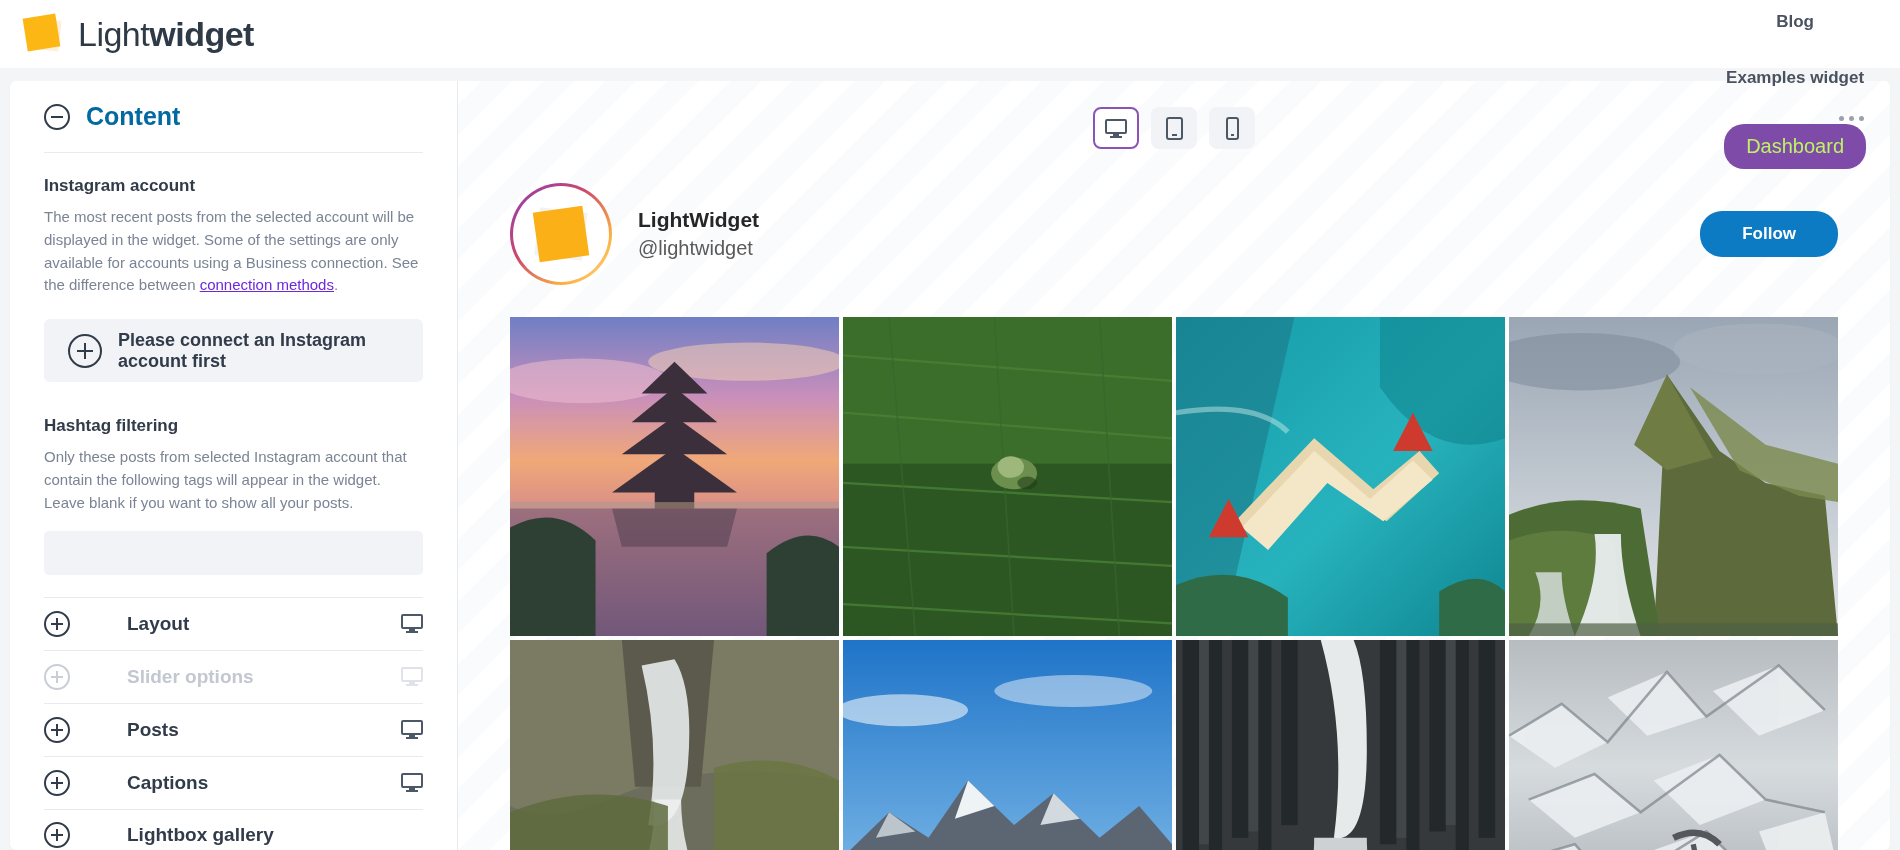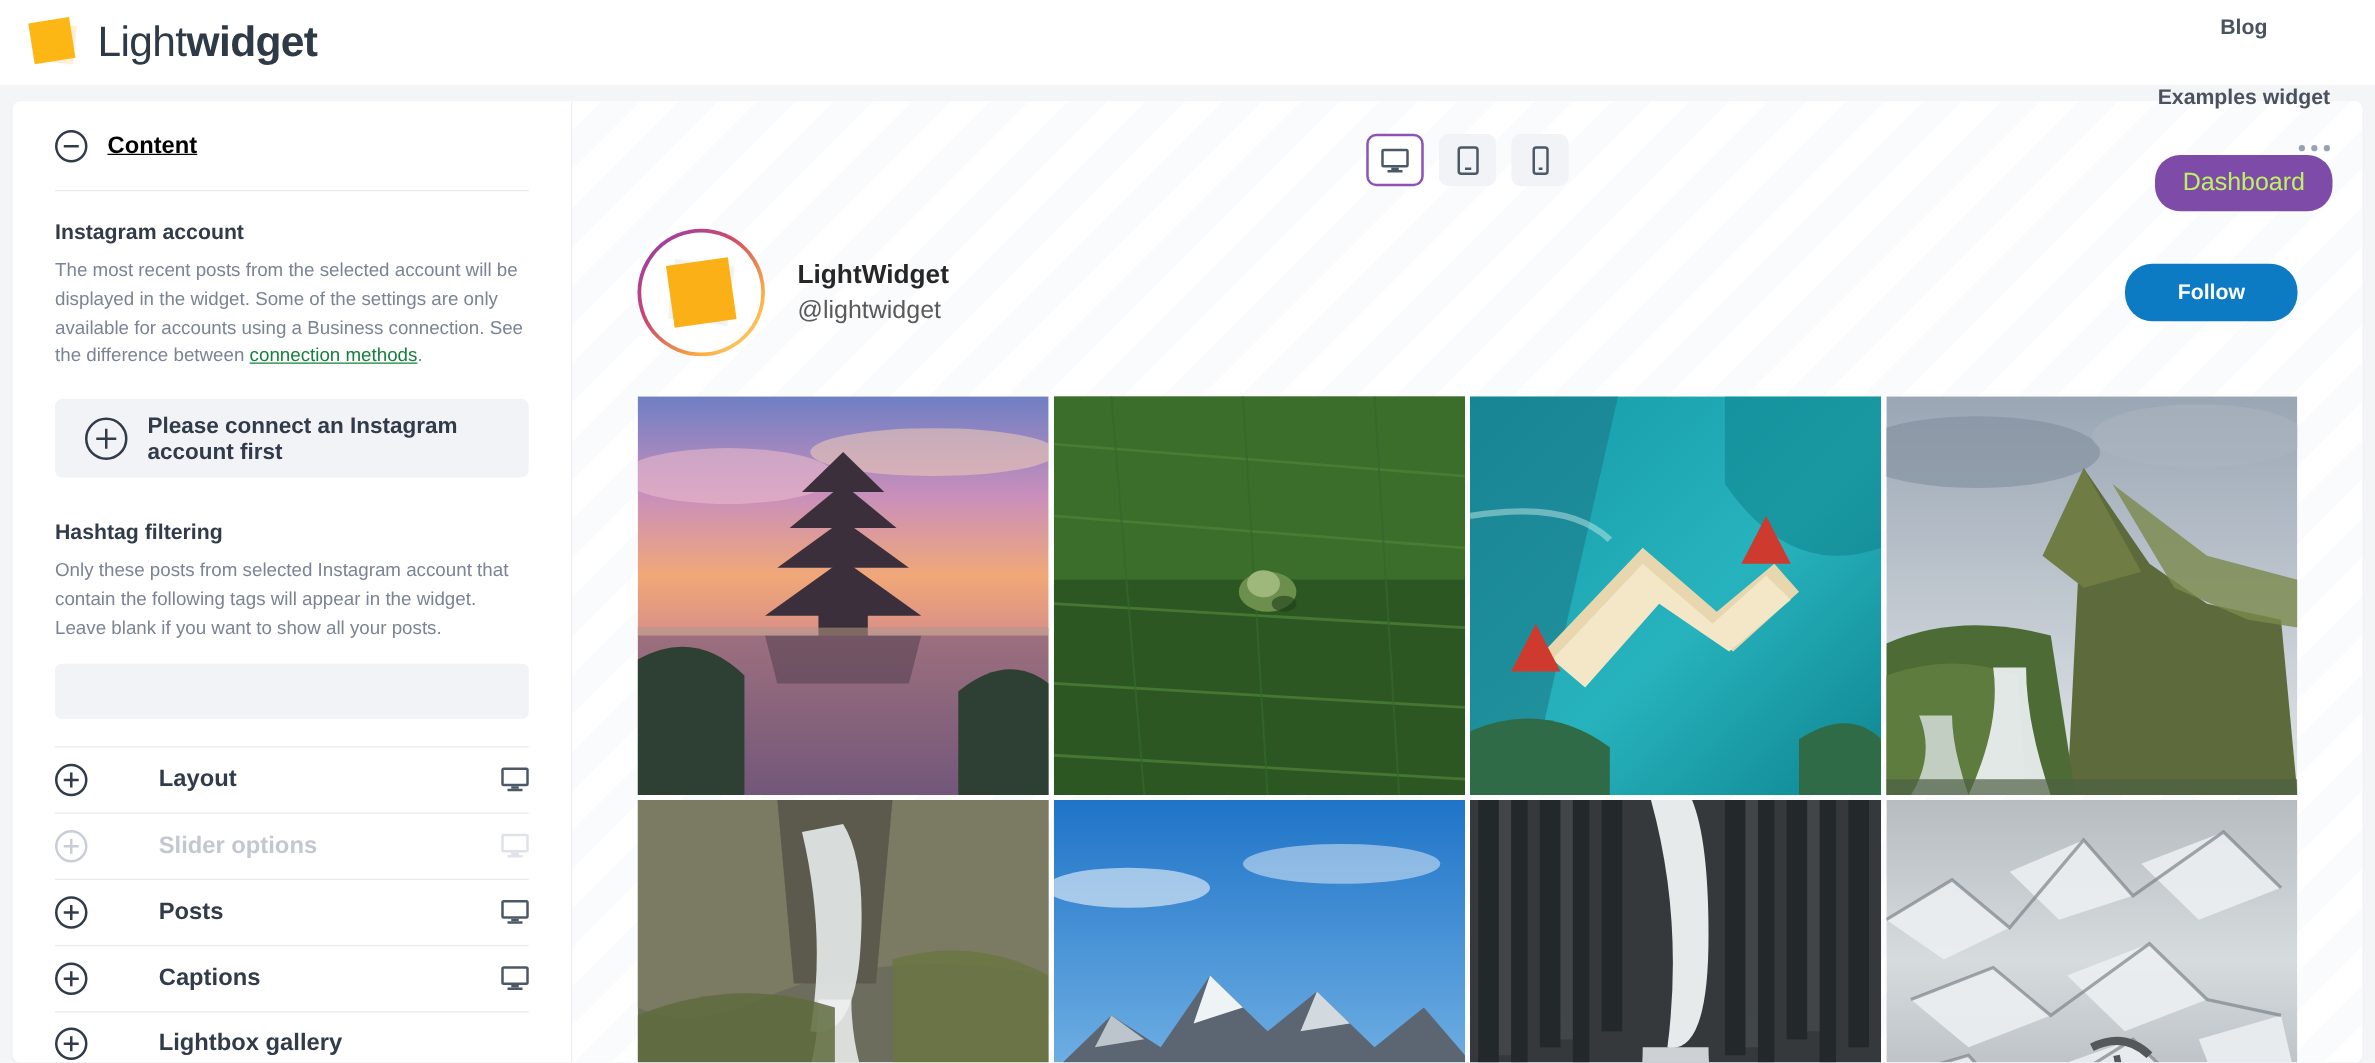--- a/index.html
+++ b/index.html
@@ -75,21 +75,21 @@
     padding: 0 34px;
     overflow: hidden;
   }
   .section-head {
     display: flex; align-items: center; gap: 16px;
     height: 72px;
     border-bottom: 1px solid #e8eaee;
     cursor: pointer;
   }
   .section-head .title {
-    font-size: 19px; font-weight: 700; color: #000000; text-decoration: underline;
+    font-size: 25px; font-weight: 700; color: #0369a1;
   }
   .circ {
     width: 26px; height: 26px; border-radius: 50%;
     border: 2px solid #313b49;
     position: relative; flex: 0 0 26px;
   }
   .circ::before, .circ::after {
     content: ""; position: absolute; background: #313b49;
   }
   .circ::before { left: 5px; right: 5px; top: 10px; height: 2px; }
@@ -98,21 +98,21 @@
   .circ.muted::before, .circ.muted::after { background: #c9cdd5; }
 
   .field-group { padding-top: 23px; }
   .field-label {
     font-size: 17px; font-weight: 700; color: #313b49;
     margin-bottom: 10px;
   }
   .field-desc {
     font-size: 15px; line-height: 1.52; color: #7b8494;
   }
-  .field-desc a { color: #15803d; text-decoration: underline; cursor: pointer; }
+  .field-desc a { color: #6d28d9; text-decoration: underline; cursor: pointer; }
 
   .connect-box {
     margin-top: 22px;
     background: #f2f3f6;
     border-radius: 6px;
     height: 63px;
     display: flex; align-items: center; gap: 16px;
     padding: 0 24px;
     cursor: pointer;
   }

